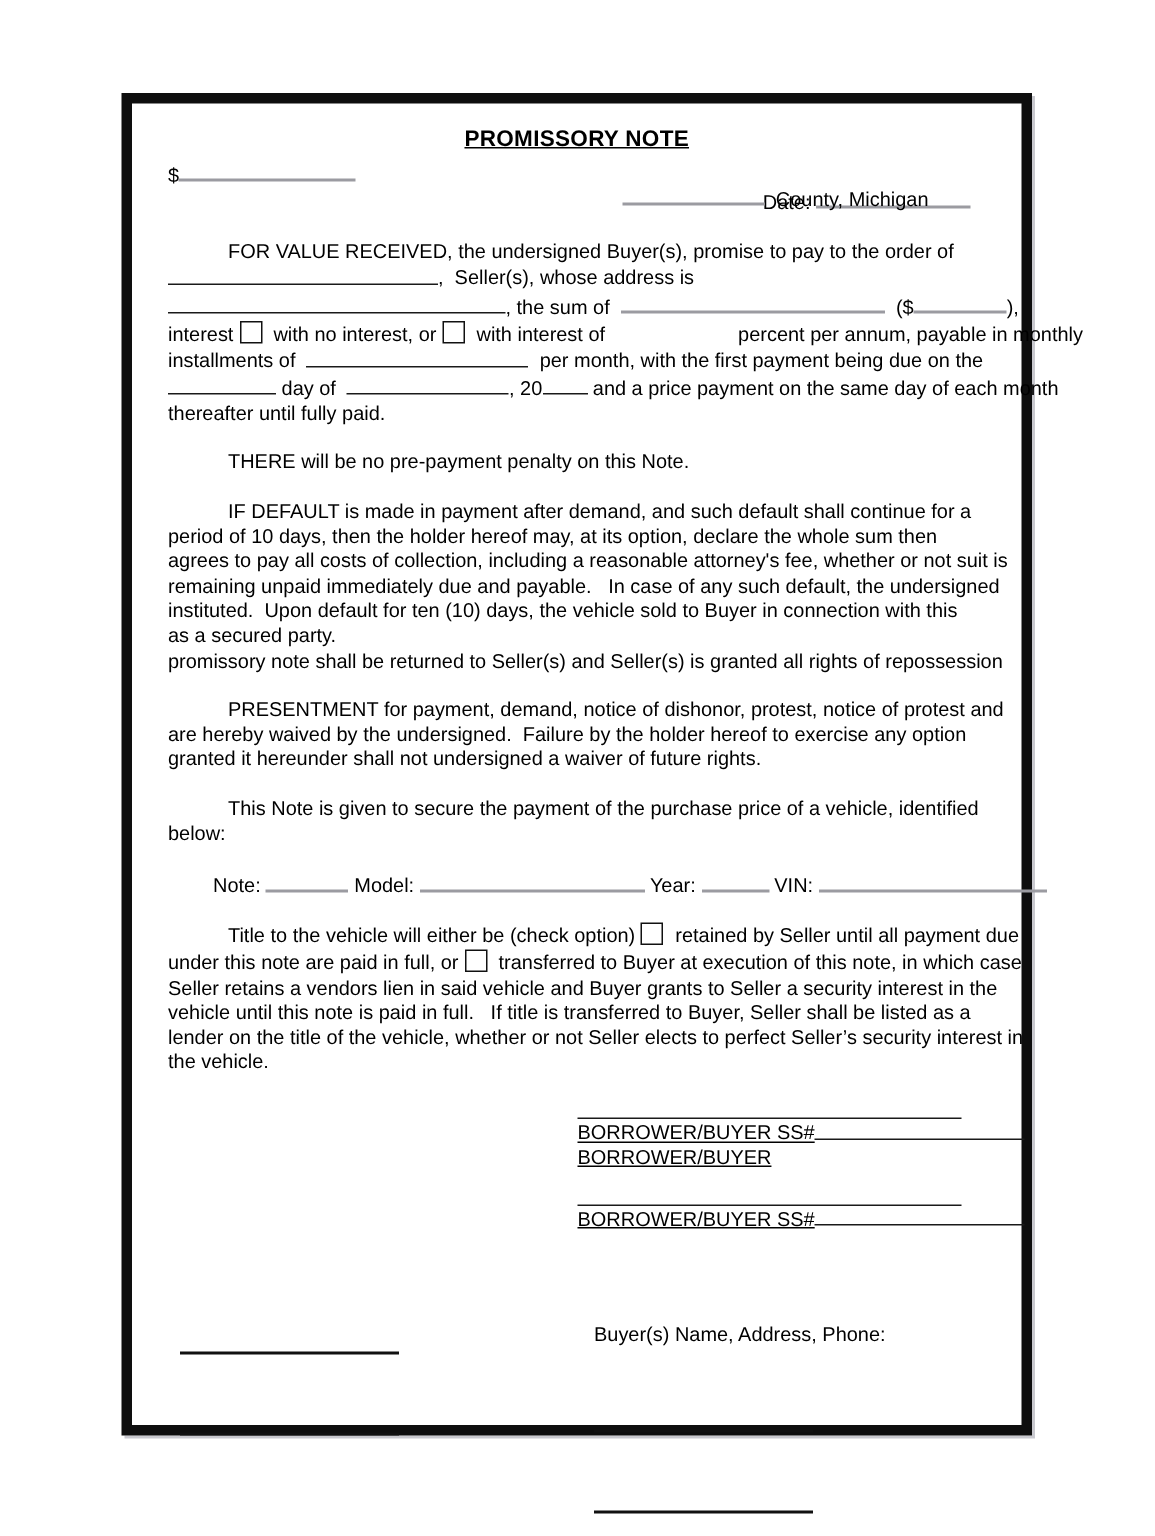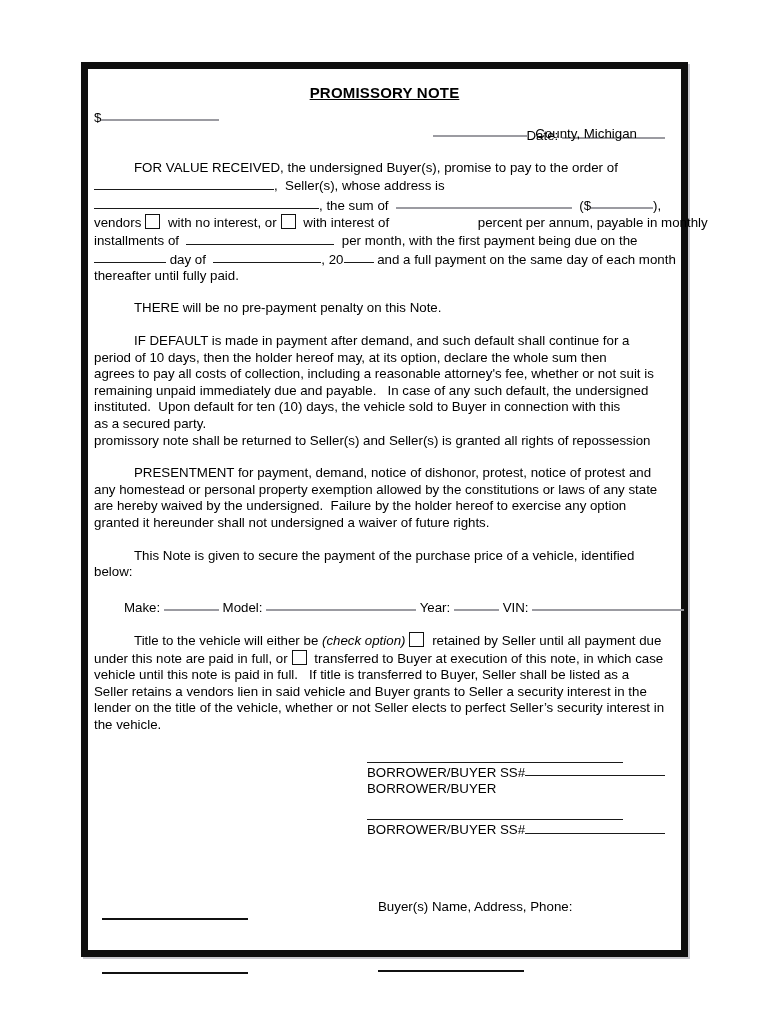--- a/index.html
+++ b/index.html
@@ -5,48 +5,48 @@
   html,body{margin:0;padding:0;background:#ffffff;}
   body{
     width:770px;height:1024px;position:relative;
     font-family:"Liberation Sans", sans-serif;color:#000;
   }
   .page{
     position:absolute;left:81px;top:62px;width:607px;height:895px;
     box-sizing:border-box;background:#fff;
     border:7px solid #0e0e0e;
     box-shadow:2px 2px 0 #c9c9cf;
-    padding:0 6px;
+    padding:0 24px;
     font-size:13.3px;line-height:16.6px;
   }
   .ln{white-space:pre;}
   .ind{text-indent:40px;}
   .ind2{text-indent:30px;}
   .doc-title{
     margin-top:16px;text-align:center;font-size:15px;font-weight:bold;
     text-decoration:underline;letter-spacing:.2px;white-space:pre;
   }
   .doc-subtitle{text-align:center;white-space:pre;}
   .hl{position:relative;height:17px;margin-top:5px;white-space:pre;}
   .hl .right{position:absolute;right:38px;top:16px;white-space:pre;}
   .date-line{text-align:right;padding-right:10px;white-space:pre;margin-top:1px;}
   .blank{display:inline-block;height:.95em;vertical-align:baseline;
          border-bottom:1.4px solid #1a1a1a;}
   .blank.gray{border-bottom:2px solid #9b9ba1;}
   .gap{display:inline-block;height:.5em;}
   .cb{display:inline-block;width:13px;height:13px;border:1.5px solid #111;
       vertical-align:-2px;margin:0 4px;background:#fff;}
-  .it{font-style:italic;}
+  .it{}
   .para{margin-top:16px;}
   .w40{width:30px}.w45{width:45px}.w55{width:55px}.w62{width:62px}
   .w72{width:72px}.w85{width:85px}.w95{width:95px}.w103{width:103px}
   .w108{width:108px}.w118{width:118px}.w140{width:140px}
   .w148{width:148px}.w150{width:150px}.w152{width:152px}.w176{width:176px}
   .w180{width:180px}.w225{width:225px}
-  .sig{margin-left:273px;margin-top:14px;}
+  .sig{margin-left:273px;margin-top:14px;text-decoration:underline;}
   .sig-rule{width:256px;border-bottom:1.5px solid #1a1a1a;height:14px;}
   .sig-gap{height:8px;}
   .footer{display:flex;margin-top:27px;}
   .fcol{white-space:pre;}
   .fcol.left{margin-left:8px;width:276px;}
   .f-line{width:146px;border-bottom:2.2px solid #111;height:19px;}
   .f-label{margin-bottom:2px;}
 </style>
 </head>
 <body>
@@ -55,59 +55,58 @@
 
   <div class="doc-title">PROMISSORY NOTE</div>
 
   <div class="hl"><span>$</span><span class="blank gray w118"></span><span class="right"><span class="blank gray w95"></span><span>  County, Michigan</span></span></div>
   <div class="date-line"><span>Date: </span><span class="blank gray w103"></span></div>
 
   <div class="para">
     <div class="ln ind">FOR VALUE RECEIVED, the undersigned Buyer(s), promise to pay to the order of</div>
     <div class="ln"><span class="blank w180"></span><span>,  Seller(s), whose address is</span></div>
     <div class="ln"><span class="blank w225"></span><span>, the sum of  </span><span class="blank gray w176"></span><span>  ($</span><span class="blank gray w62"></span><span>),</span></div>
-    <div class="ln"><span>vendors</span><span class="cb"></span><span> with no interest, or</span><span class="cb"></span><span> with interest of </span><span class="gap w85"></span><span>percent per annum, payable in monthly</span></div>
+    <div class="ln"><span>interest</span><span class="cb"></span><span> with no interest, or</span><span class="cb"></span><span> with interest of </span><span class="gap w85"></span><span>percent per annum, payable in monthly</span></div>
     <div class="ln"><span>installments of  </span><span class="blank w148"></span><span>  per month, with the first payment being due on the</span></div>
-    <div class="ln"><span class="blank w72"></span><span> day of  </span><span class="blank w108"></span><span>, 20</span><span class="blank w40"></span><span> and a full payment on the same day of each month</span></div>
+    <div class="ln"><span class="blank w72"></span><span> day of  </span><span class="blank w108"></span><span>, 20</span><span class="blank w40"></span><span> and a price payment on the same day of each month</span></div>
     <div class="ln">thereafter until fully paid.</div>
   </div>
 
   <div class="para">
     <div class="ln ind">THERE will be no pre-payment penalty on this Note.</div>
   </div>
 
   <div class="para">
     <div class="ln ind">IF DEFAULT is made in payment after demand, and such default shall continue for a</div>
     <div class="ln">period of 10 days, then the holder hereof may, at its option, declare the whole sum then</div>
     <div class="ln">agrees to pay all costs of collection, including a reasonable attorney's fee, whether or not suit is</div>
     <div class="ln">remaining unpaid immediately due and payable.   In case of any such default, the undersigned</div>
     <div class="ln">instituted.  Upon default for ten (10) days, the vehicle sold to Buyer in connection with this</div>
     <div class="ln">as a secured party.</div>
     <div class="ln">promissory note shall be returned to Seller(s) and Seller(s) is granted all rights of repossession</div>
   </div>
 
   <div class="para">
     <div class="ln ind">PRESENTMENT for payment, demand, notice of dishonor, protest, notice of protest and</div>
-    <div class="ln">any homestead or personal property exemption allowed by the constitutions or laws of any state</div>
     <div class="ln">are hereby waived by the undersigned.  Failure by the holder hereof to exercise any option</div>
     <div class="ln">granted it hereunder shall not undersigned a waiver of future rights.</div>
   </div>
 
   <div class="para">
     <div class="ln ind">This Note is given to secure the payment of the purchase price of a vehicle, identified</div>
     <div class="ln">below:</div>
   </div>
 
-  <div class="para ln ind2"><span>Make: </span><span class="blank gray w55"></span><span> Model: </span><span class="blank gray w150"></span><span> Year: </span><span class="blank gray w45"></span><span> VIN: </span><span class="blank gray w152"></span></div>
+  <div class="para ln ind2"><span>Note: </span><span class="blank gray w55"></span><span> Model: </span><span class="blank gray w150"></span><span> Year: </span><span class="blank gray w45"></span><span> VIN: </span><span class="blank gray w152"></span></div>
 
   <div class="para">
     <div class="ln ind"><span>Title to the vehicle will either be </span><span class="it">(check option)</span><span class="cb"></span><span> retained by Seller until all payment due</span></div>
     <div class="ln"><span>under this note are paid in full, or</span><span class="cb"></span><span> transferred to Buyer at execution of this note, in which case</span></div>
+    <div class="ln">Seller retains a vendors lien in said vehicle and Buyer grants to Seller a security interest in the</div>
     <div class="ln">vehicle until this note is paid in full.   If title is transferred to Buyer, Seller shall be listed as a</div>
-    <div class="ln">Seller retains a vendors lien in said vehicle and Buyer grants to Seller a security interest in the</div>
     <div class="ln">lender on the title of the vehicle, whether or not Seller elects to perfect Seller’s security interest in</div>
     <div class="ln">the vehicle.</div>
   </div>
 
   <div class="sig">
     <div class="sig-rule"></div>
     <div class="ln"><span>BORROWER/BUYER SS#</span><span class="blank w140"></span></div>
     <div class="ln">BORROWER/BUYER</div>
     <div class="sig-gap"></div>
     <div class="sig-rule"></div>

